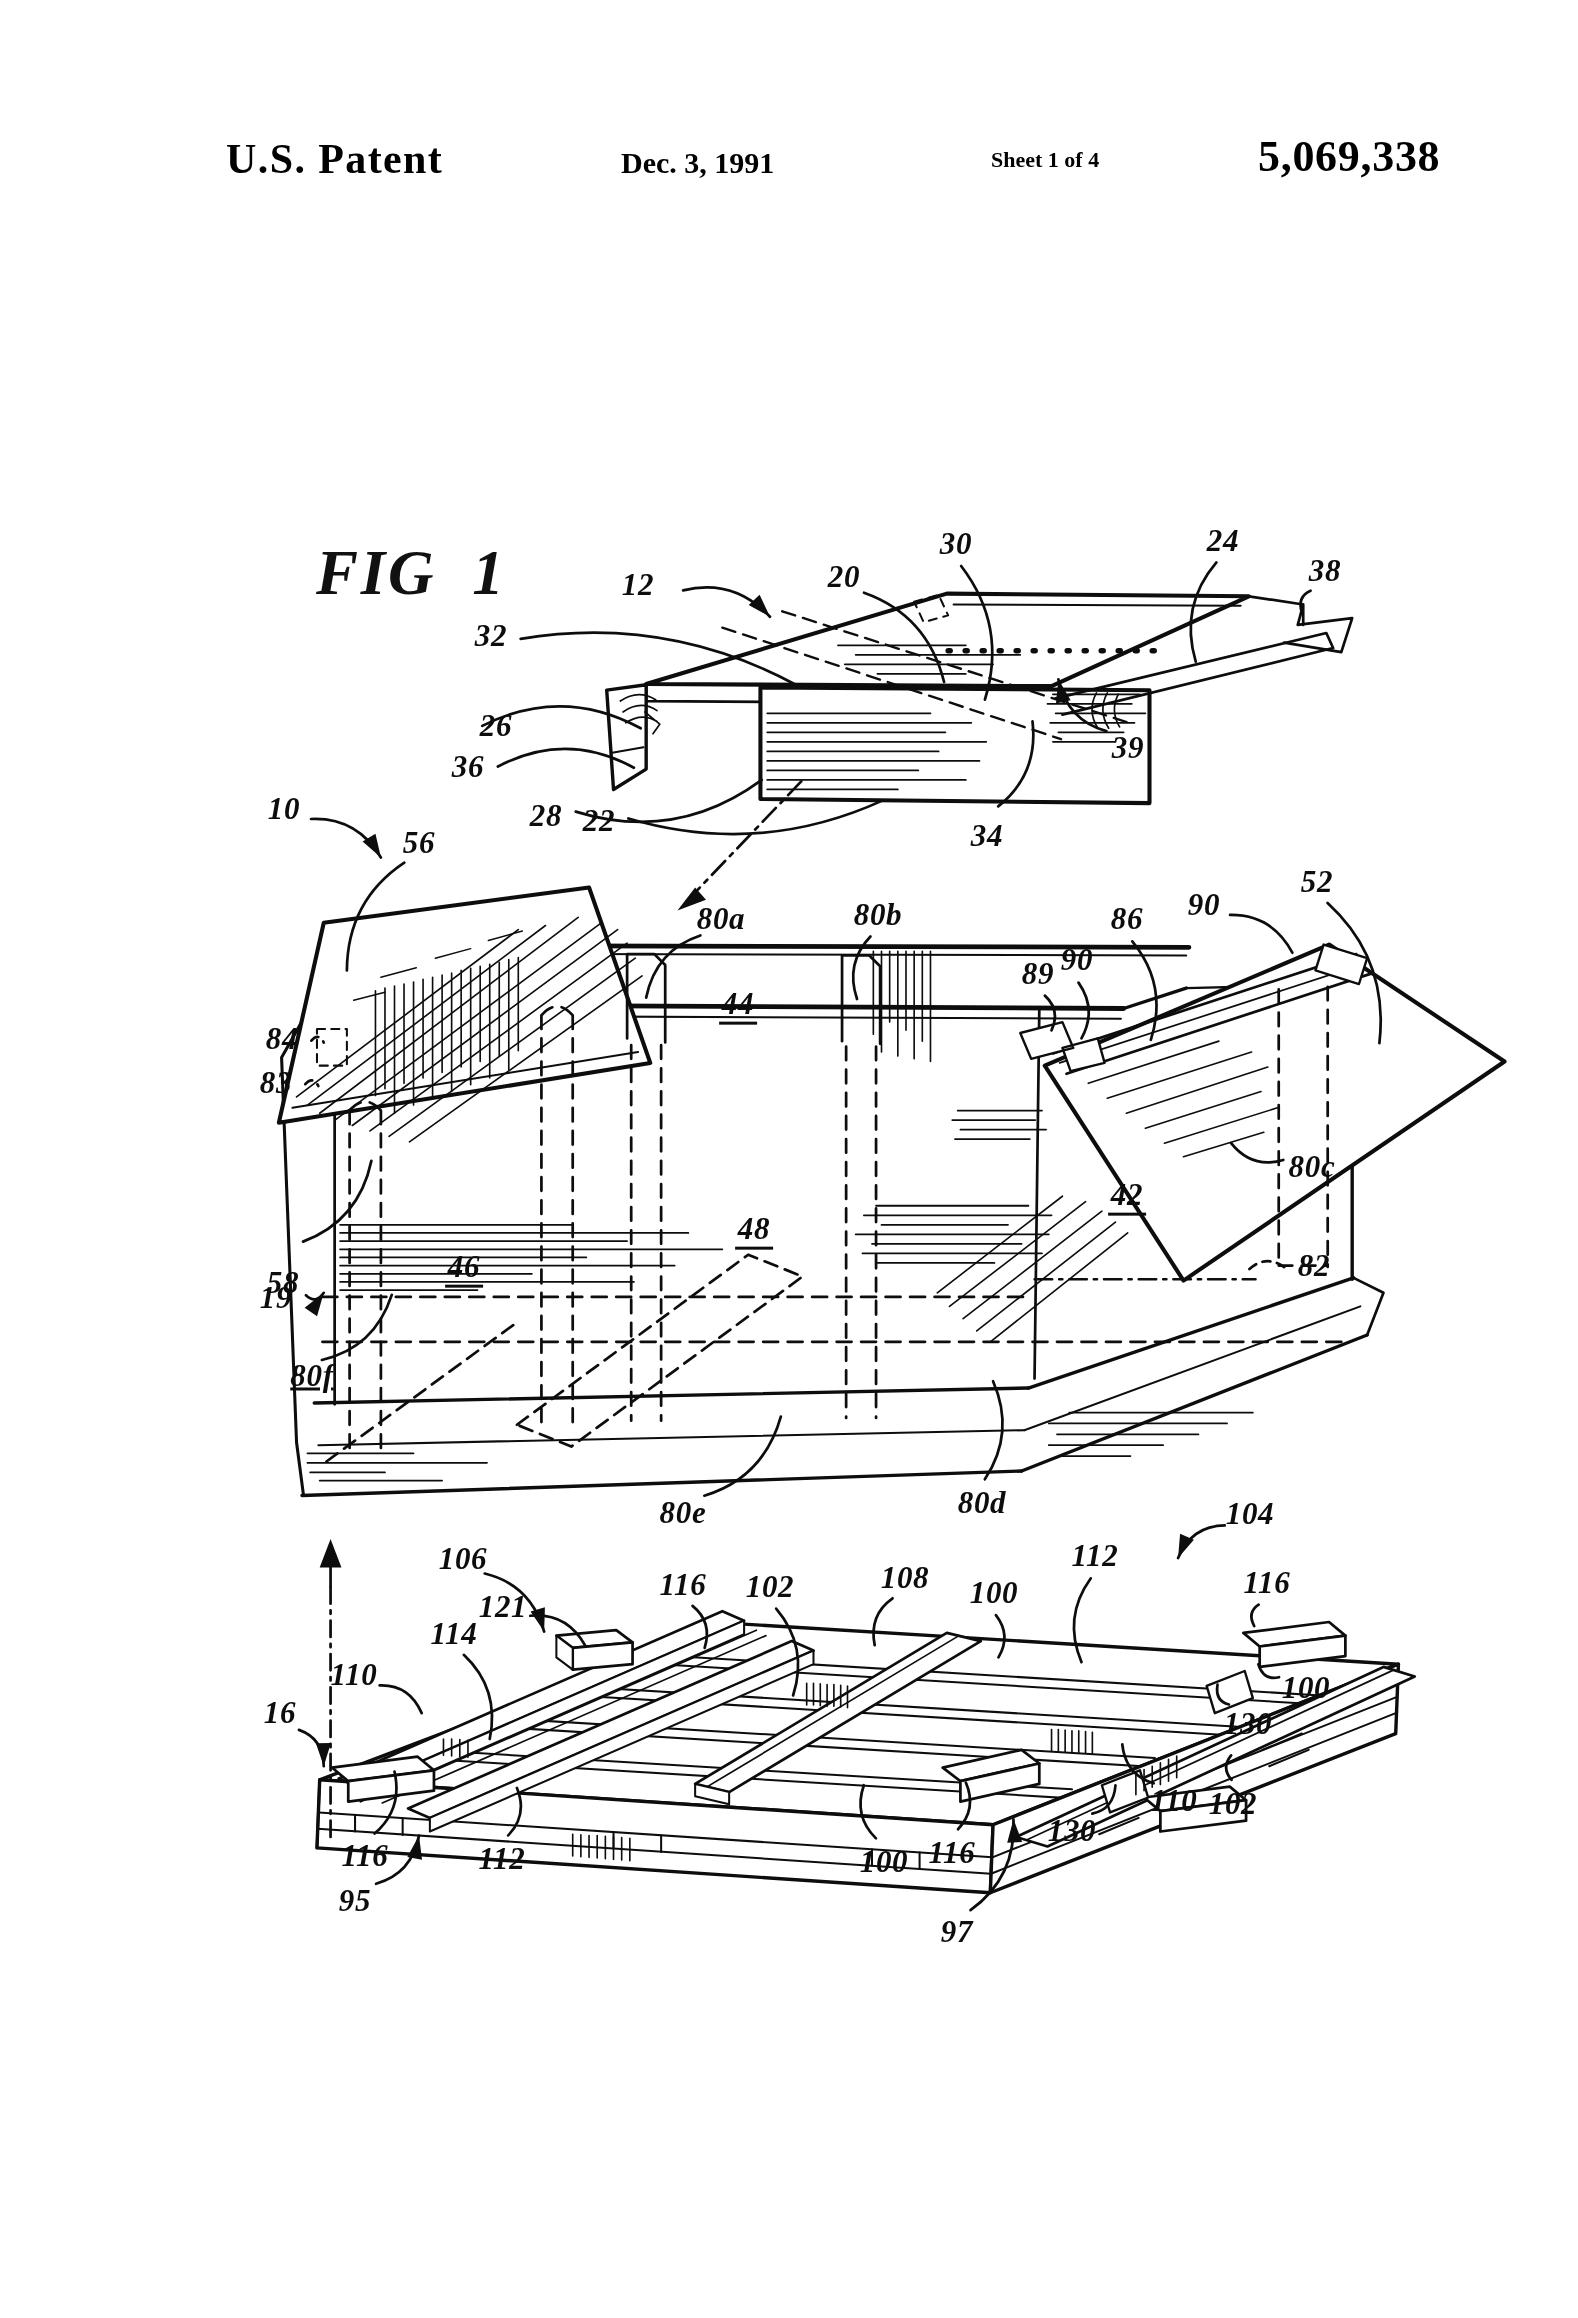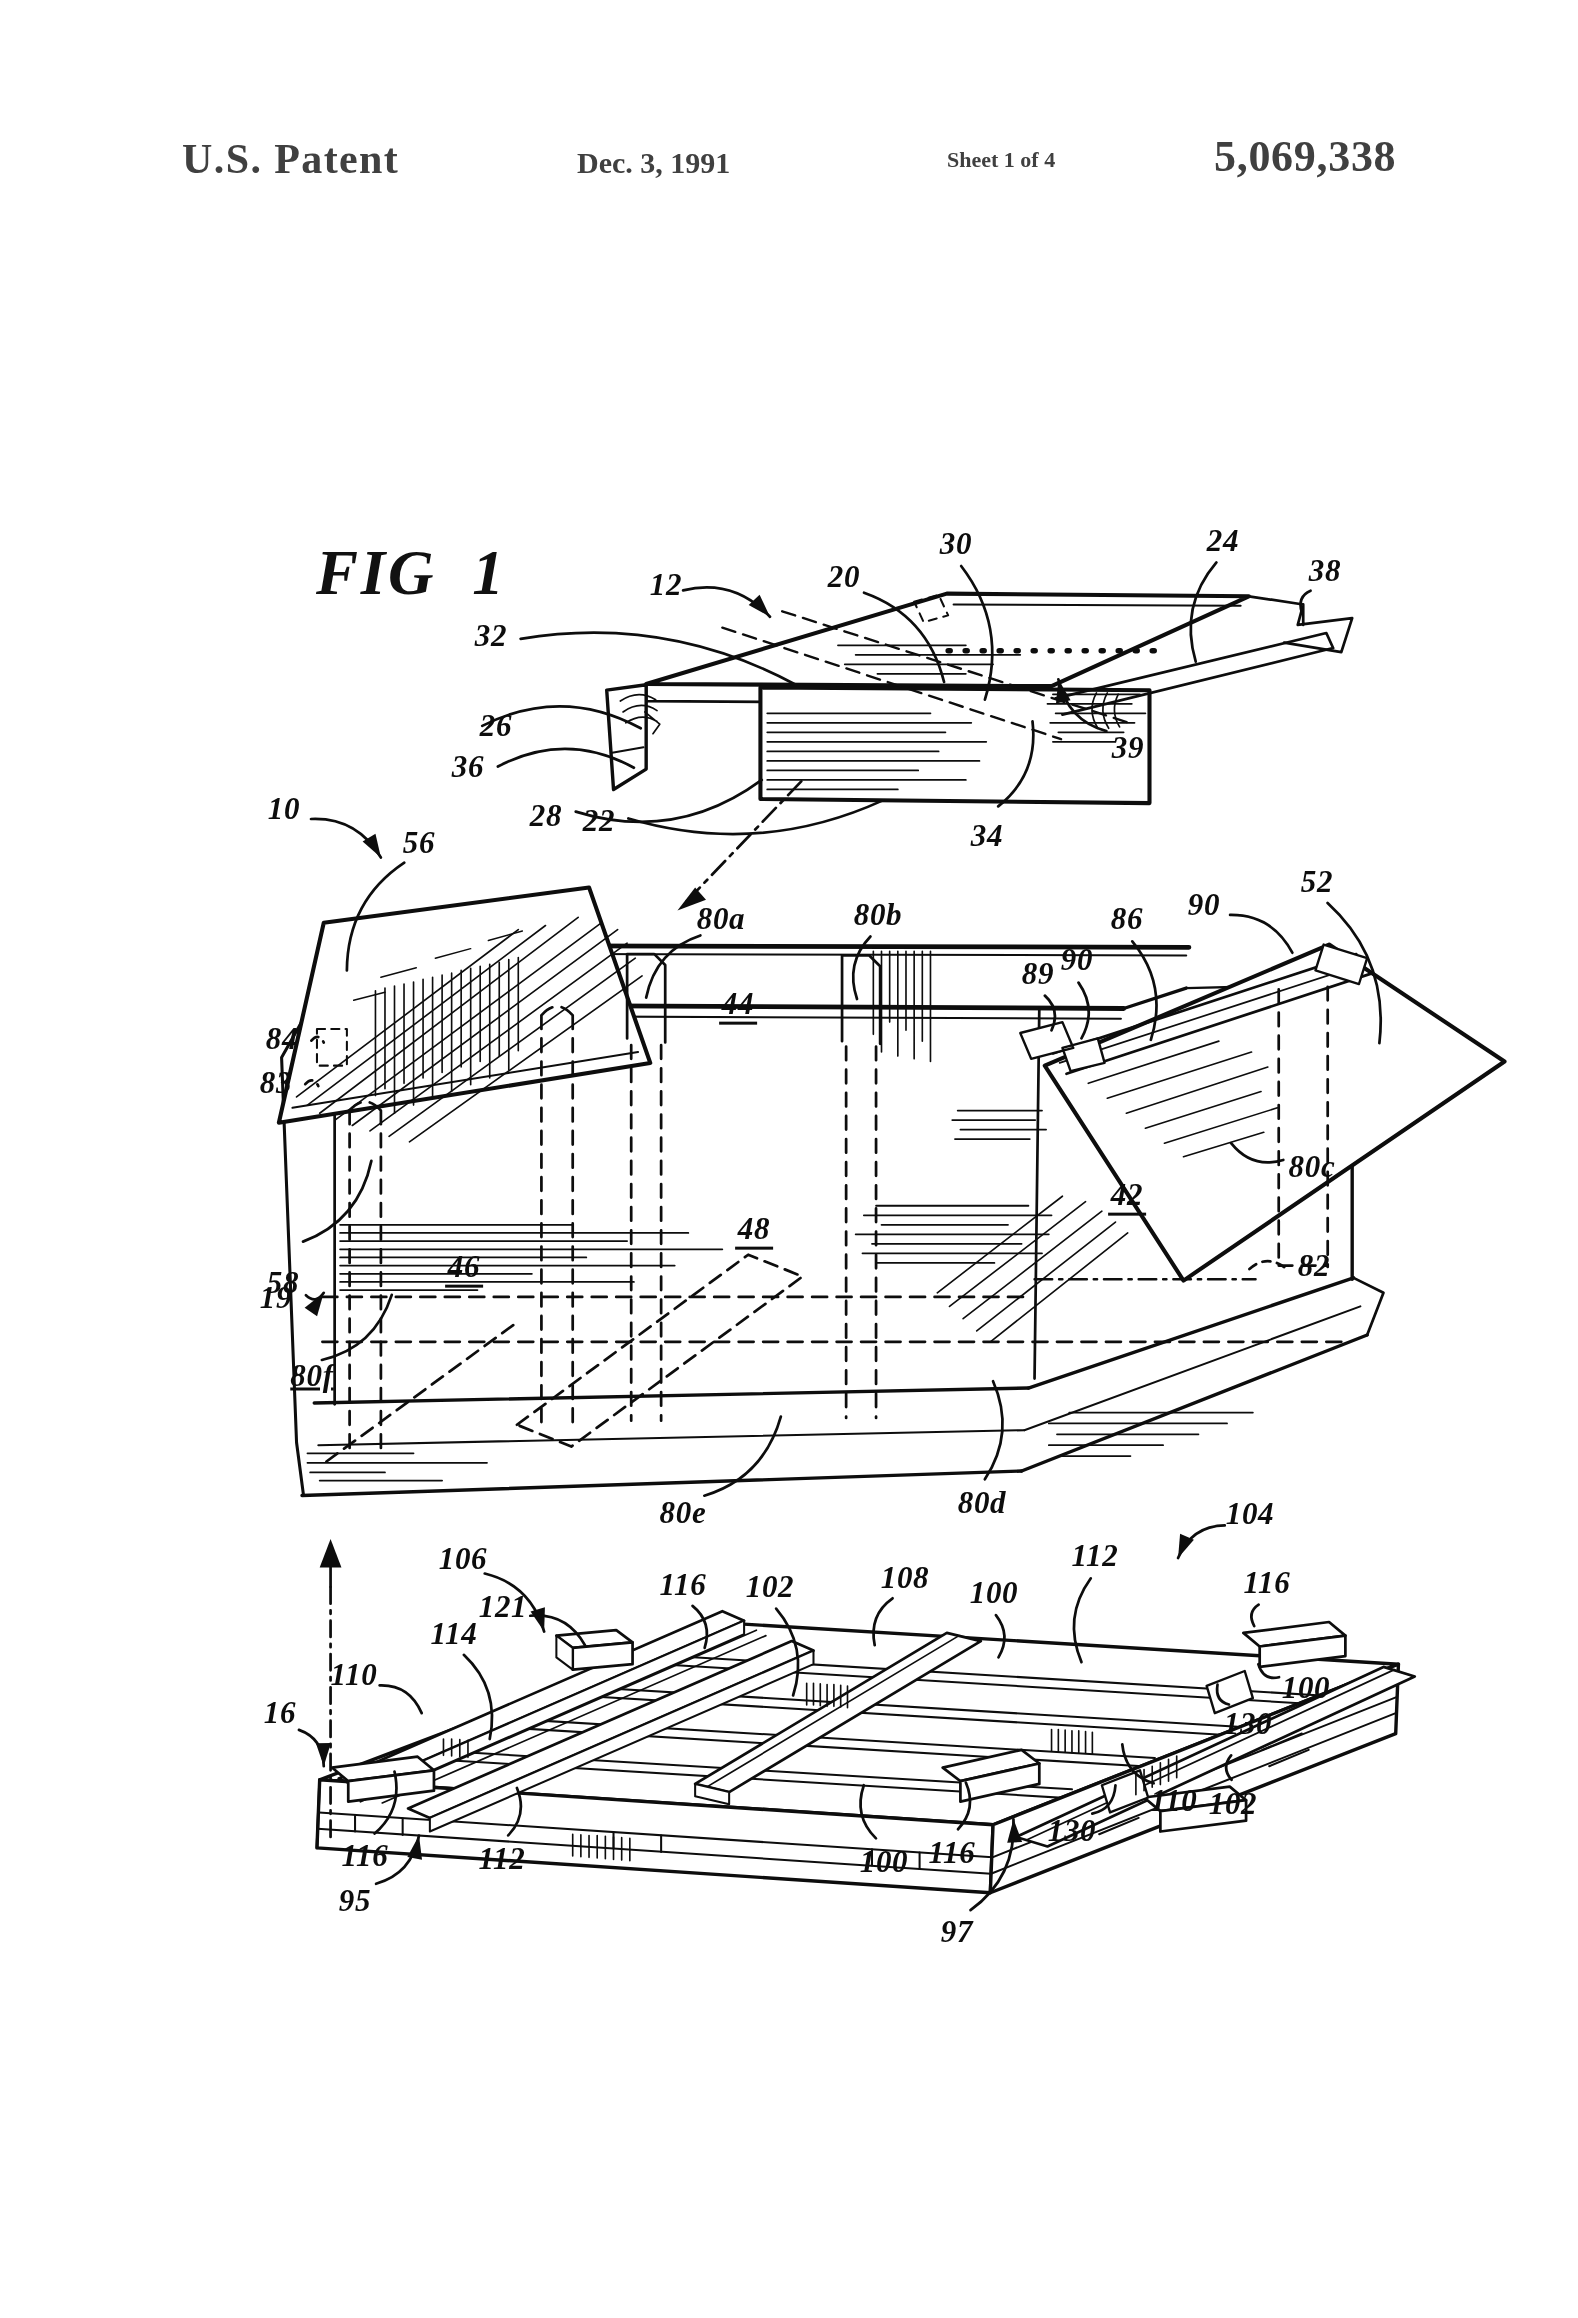--- a/index.html
+++ b/index.html
@@ -1,18 +1,18 @@
 <!DOCTYPE html>
 <html style="font-size:11px"><head>
 <meta charset="utf-8">
 <style>
   html,body{margin:0;padding:0;background:#e8e8e8;}
   .page{position:relative;width:1578px;height:2319px;background:#ffffff;overflow:hidden;
         font-family:"Liberation Serif","DejaVu Serif",serif;color:#111;}
-  .hdr{position:absolute;white-space:nowrap;color:#404040;}
+  .hdr{position:absolute;white-space:nowrap;color:#000000;margin-left:44px;}
   .hdr-title{left:182px;top:135px;font-size:42px;font-weight:700;letter-spacing:1.4px;}
   .hdr-date{left:577px;top:146px;font-size:30px;font-weight:600;}
   .hdr-sheet{left:947px;top:147px;font-size:22px;font-weight:700;}
   .hdr-num{left:1214px;top:131px;font-size:44px;font-weight:700;letter-spacing:0.7px;}
   .fig-label{position:absolute;left:316px;top:537px;font-size:63px;font-weight:700;font-style:italic;
              letter-spacing:2.7px;word-spacing:17.7px;}
   #art{position:absolute;left:0;top:0;}
   .ref-label{position:absolute;transform:translate(-50%,-50%);font-style:italic;font-weight:700;
              font-size:31px;line-height:1;white-space:nowrap;color:#0d0d0d;letter-spacing:0.7px;}
   .ref-label.u{border-bottom:3.4px solid #0d0d0d;padding:0 2.7px 2.7px 2.7px;}
@@ -218,21 +218,21 @@
           <polygon points="616,2698 620.4797396585391,2733.4532358550205 598.8641426210122,2729.3586095336987" fill="#0d0d0d" stroke="none"></polygon>
           <path d="M1287.8778248200988,2702.1041621246495 Q1254.5189124100493,2669.432081062325 1270,2624"></path>
           <path d="M1408.4662362717245,2688.6353325109767 Q1436.6731181358623,2658.7176662554884 1420,2620"></path>
           <path d="M1426.8686704863107,2807.66382622353 Q1494.5143352431553,2759.0919131117653 1490,2674"></path>
           <polygon points="1490,2674 1502.7858030268535,2707.3694956653303 1480.8166980228084,2708.5350107108093" fill="#0d0d0d" stroke="none"></polygon>
         </g>
     </g>
   </svg>
 
   <div id="labels-layer">
-      <div class="ref-label" style="left: 666px; top: 584px;">12</div>
+      <div class="ref-label" style="left: 638px; top: 584px;">12</div>
       <div class="ref-label" style="left: 844px; top: 576px;">20</div>
       <div class="ref-label" style="left: 956px; top: 543px;">30</div>
       <div class="ref-label" style="left: 1223px; top: 540px;">24</div>
       <div class="ref-label" style="left: 1325px; top: 570px;">38</div>
       <div class="ref-label" style="left: 491px; top: 635px;">32</div>
       <div class="ref-label" style="left: 452px; top: 725px; margin-left: 44px;">26</div>
       <div class="ref-label" style="left: 468px; top: 766px;">36</div>
       <div class="ref-label" style="left: 546px; top: 815px;">28</div>
       <div class="ref-label" style="left: 599px; top: 820px;">22</div>
       <div class="ref-label" style="left: 987px; top: 827px; margin-top: 8px;">34</div>

